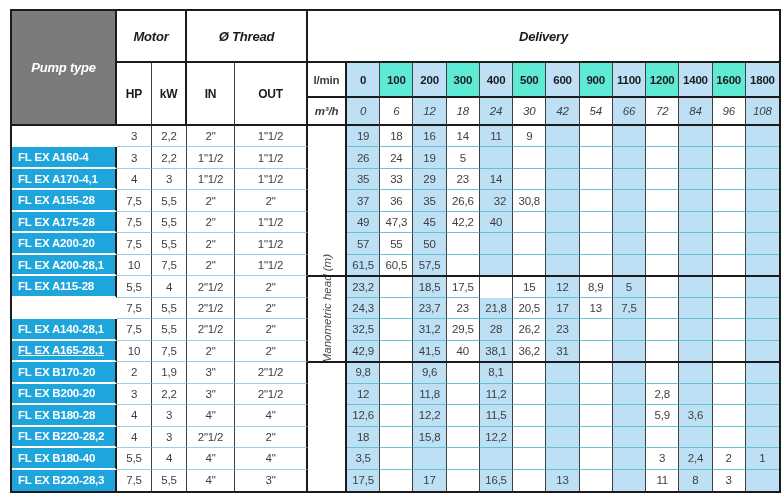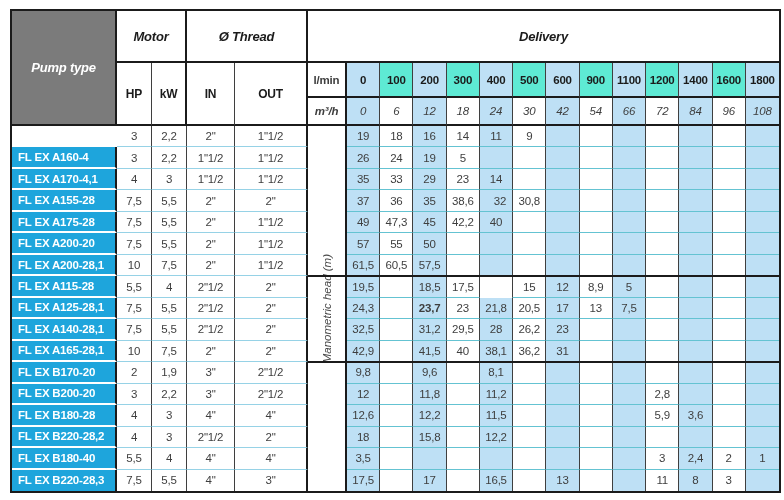--- a/index.html
+++ b/index.html
@@ -149,21 +149,21 @@
         <div class="c del-cell" style="grid-area: 6 / 18;"></div>
         <div class="c del-cell alt last-col" style="grid-area: 6 / 19;"></div>
         <div class="c pump-cell" style="grid-area: 7 / 1;">FL EX A155-28</div>
         <div class="c num-cell" style="grid-area: 7 / 2;">7,5</div>
         <div class="c num-cell" style="grid-area: 7 / 3;">5,5</div>
         <div class="c num-cell" style="grid-area: 7 / 4;">2"</div>
         <div class="c num-cell out" style="grid-area: 7 / 5;">2"</div>
         <div class="c del-cell alt" style="grid-area: 7 / 7;">37</div>
         <div class="c del-cell" style="grid-area: 7 / 8;">36</div>
         <div class="c del-cell alt" style="grid-area: 7 / 9;">35</div>
-        <div class="c del-cell" style="grid-area: 7 / 10;">38,6</div>
+        <div class="c del-cell" style="grid-area: 7 / 10;">26,6</div>
         <div class="c del-cell alt" style="grid-area: 7 / 11; padding-left: 8px;">32</div>
         <div class="c del-cell" style="grid-area: 7 / 12;">30,8</div>
         <div class="c del-cell alt" style="grid-area: 7 / 13;"></div>
         <div class="c del-cell" style="grid-area: 7 / 14;"></div>
         <div class="c del-cell alt" style="grid-area: 7 / 15;"></div>
         <div class="c del-cell" style="grid-area: 7 / 16;"></div>
         <div class="c del-cell alt" style="grid-area: 7 / 17;"></div>
         <div class="c del-cell" style="grid-area: 7 / 18;"></div>
         <div class="c del-cell alt last-col" style="grid-area: 7 / 19;"></div>
         <div class="c pump-cell" style="grid-area: 8 / 1;">FL EX A175-28</div>
@@ -218,41 +218,40 @@
         <div class="c del-cell alt" style="grid-area: 10 / 15;"></div>
         <div class="c del-cell" style="grid-area: 10 / 16;"></div>
         <div class="c del-cell alt" style="grid-area: 10 / 17;"></div>
         <div class="c del-cell" style="grid-area: 10 / 18;"></div>
         <div class="c del-cell alt last-col" style="grid-area: 10 / 19;"></div>
         <div class="c pump-cell" style="grid-area: 11 / 1;">FL EX A115-28</div>
         <div class="c num-cell" style="grid-area: 11 / 2;">5,5</div>
         <div class="c num-cell" style="grid-area: 11 / 3;">4</div>
         <div class="c num-cell" style="grid-area: 11 / 4;">2"1/2</div>
         <div class="c num-cell out" style="grid-area: 11 / 5;">2"</div>
-        <div class="c del-cell alt" style="grid-area: 11 / 7;">19,5</div>
+        <div class="c del-cell alt" style="grid-area: 11 / 7;">23,2</div>
         <div class="c del-cell" style="grid-area: 11 / 8;"></div>
         <div class="c del-cell alt" style="grid-area: 11 / 9;">18,5</div>
         <div class="c del-cell" style="grid-area: 11 / 10;">17,5</div>
         <div class="c del-cell alt" style="grid-area: 11 / 11; margin-left: 32px;">16,1</div>
         <div class="c del-cell" style="grid-area: 11 / 12;">15</div>
         <div class="c del-cell alt" style="grid-area: 11 / 13;">12</div>
         <div class="c del-cell" style="grid-area: 11 / 14;">8,9</div>
         <div class="c del-cell alt" style="grid-area: 11 / 15;">5</div>
         <div class="c del-cell" style="grid-area: 11 / 16;"></div>
         <div class="c del-cell alt" style="grid-area: 11 / 17;"></div>
         <div class="c del-cell" style="grid-area: 11 / 18;"></div>
         <div class="c del-cell alt last-col" style="grid-area: 11 / 19;"></div>
-        <div class="c pump-cell" style="grid-area: 12 / 1;">FL EX A125-28,1</div>
         <div class="c num-cell" style="grid-area: 12 / 2;">7,5</div>
         <div class="c num-cell" style="grid-area: 12 / 3;">5,5</div>
         <div class="c num-cell" style="grid-area: 12 / 4;">2"1/2</div>
         <div class="c num-cell out" style="grid-area: 12 / 5;">2"</div>
         <div class="c del-cell alt" style="grid-area: 12 / 7;">24,3</div>
         <div class="c del-cell" style="grid-area: 12 / 8;"></div>
-        <div class="c del-cell alt" style="grid-area: 12 / 9; font-weight: bold;">23,7</div>
+        <div class="c del-cell alt" style="grid-area: 12 / 9;">23,7</div>
         <div class="c del-cell" style="grid-area: 12 / 10;">23</div>
         <div class="c del-cell alt" style="grid-area: 12 / 11;">21,8</div>
         <div class="c del-cell" style="grid-area: 12 / 12;">20,5</div>
         <div class="c del-cell alt" style="grid-area: 12 / 13;">17</div>
         <div class="c del-cell" style="grid-area: 12 / 14;">13</div>
         <div class="c del-cell alt" style="grid-area: 12 / 15;">7,5</div>
         <div class="c del-cell" style="grid-area: 12 / 16;"></div>
         <div class="c del-cell alt" style="grid-area: 12 / 17;"></div>
         <div class="c del-cell" style="grid-area: 12 / 18;"></div>
         <div class="c del-cell alt last-col" style="grid-area: 12 / 19;"></div>
@@ -267,21 +266,21 @@
         <div class="c del-cell" style="grid-area: 13 / 10;">29,5</div>
         <div class="c del-cell alt" style="grid-area: 13 / 11;">28</div>
         <div class="c del-cell" style="grid-area: 13 / 12;">26,2</div>
         <div class="c del-cell alt" style="grid-area: 13 / 13;">23</div>
         <div class="c del-cell" style="grid-area: 13 / 14;"></div>
         <div class="c del-cell alt" style="grid-area: 13 / 15;"></div>
         <div class="c del-cell" style="grid-area: 13 / 16;"></div>
         <div class="c del-cell alt" style="grid-area: 13 / 17;"></div>
         <div class="c del-cell" style="grid-area: 13 / 18;"></div>
         <div class="c del-cell alt last-col" style="grid-area: 13 / 19;"></div>
-        <div class="c pump-cell" style="grid-area: 14 / 1;">FL EX A165-28,1</div>
+        <div class="c pump-cell" style="grid-area: 14 / 1; text-decoration: underline;">FL EX A165-28,1</div>
         <div class="c num-cell" style="grid-area: 14 / 2;">10</div>
         <div class="c num-cell" style="grid-area: 14 / 3;">7,5</div>
         <div class="c num-cell" style="grid-area: 14 / 4;">2"</div>
         <div class="c num-cell out" style="grid-area: 14 / 5;">2"</div>
         <div class="c del-cell alt" style="grid-area: 14 / 7;">42,9</div>
         <div class="c del-cell" style="grid-area: 14 / 8;"></div>
         <div class="c del-cell alt" style="grid-area: 14 / 9;">41,5</div>
         <div class="c del-cell" style="grid-area: 14 / 10;">40</div>
         <div class="c del-cell alt" style="grid-area: 14 / 11;">38,1</div>
         <div class="c del-cell" style="grid-area: 14 / 12;">36,2</div>

